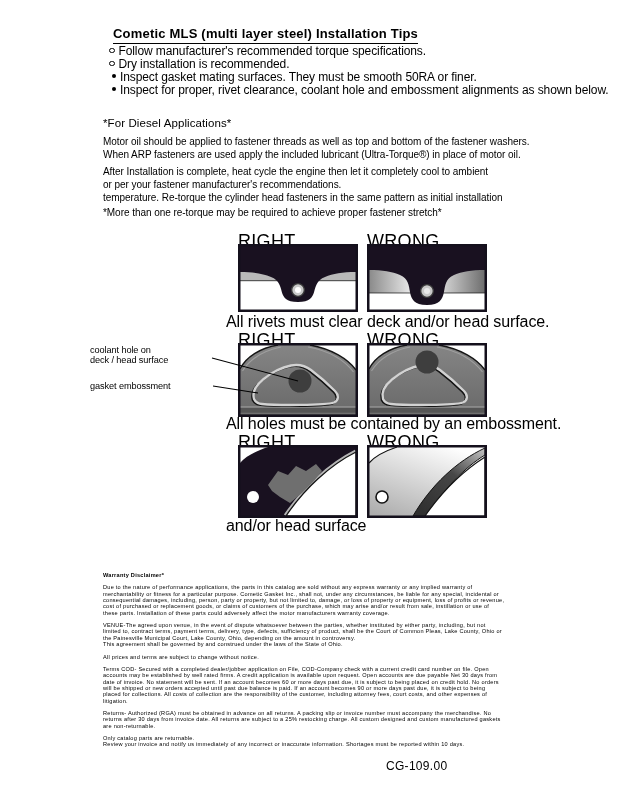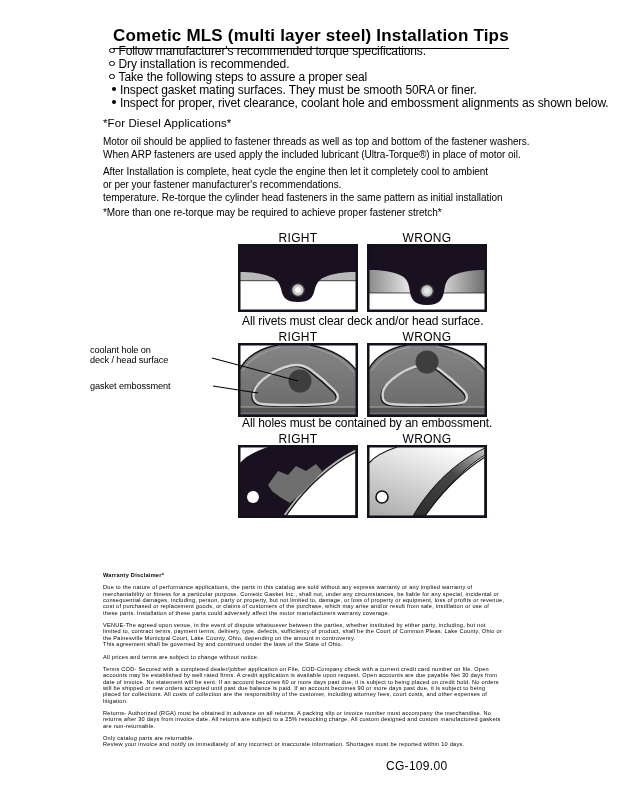--- a/index.html
+++ b/index.html
@@ -1,32 +1,32 @@
 <!DOCTYPE html>
 <html><head>
 <meta charset="utf-8">
 <style>
   html,body{margin:0;padding:0;}
   body{width:618px;height:800px;background:#fff;color:#000;
        font-family:"Liberation Sans","DejaVu Sans",sans-serif;position:relative;overflow:hidden;}
   .abs{position:absolute;}
-  .title{left:113px;top:26px;font-size:17px;font-weight:bold;letter-spacing:.2px;
+  .title{left:113px;top:26px;font-size:13px;font-weight:bold;letter-spacing:.2px;
          border-bottom:1.5px solid #000;padding-bottom:1.5px;white-space:nowrap;}
   .bullets{left:109px;top:44px;font-size:12px;letter-spacing:-.1px;}
   .bl{display:flex;align-items:flex-start;height:13px;white-space:nowrap;}
   .bl .mk{width:3.5px;height:3.5px;border:1px solid #000;border-radius:50%;margin:3.5px 4px 0 0;flex:none;}
   .bl.sub{margin-left:3px;}
   .bl.sub .mk{background:#000;border:none;width:4px;height:4px;margin-top:3.8px;}
   .dheading{left:103px;top:117px;font-size:11.5px;font-weight:normal;letter-spacing:.1px;}
   .para{left:103px;font-size:10px;line-height:13px;letter-spacing:-.05px;}
   .para div{white-space:nowrap;}
-  .dlabel{font-size:12px;letter-spacing:.3px;width:120px;text-align:center;}
+  .dlabel{font-size:18px;letter-spacing:.3px;width:120px;}
   .dbox{width:120px;}
   .dbox svg{display:block;}
-  .caption{left:242px;font-size:12px;line-height:13px;letter-spacing:-.1px;white-space:nowrap;}
+  .caption{left:226px;font-size:16px;line-height:13px;letter-spacing:-.1px;white-space:nowrap;}
   .ann{font-size:9.2px;line-height:10px;text-align:left;width:122px;letter-spacing:-.1px;}
   .fineprint{left:103px;top:572px;width:402px;font-size:5.6px;line-height:6.3px;letter-spacing:.25px;}
   .fineprint .fp-head{font-weight:bold;}
   .fineprint p{margin:6.2px 0 0 0;}
   .footer-code{left:386px;top:759px;font-size:12px;letter-spacing:.3px;}
 </style>
 </head>
 <body>
 
 <svg width="0" height="0" style="position:absolute" aria-hidden="true">
@@ -57,24 +57,20 @@
 <div class="abs title">Cometic MLS (multi layer steel) Installation Tips</div>
 
 <div class="abs bullets">
   <div class="bl">
       <span class="mk"></span>
       <span>Follow manufacturer's recommended torque specifications.</span>
     </div>
   <div class="bl">
       <span class="mk"></span>
       <span>Dry installation is recommended.</span>
-    </div>
-  <div class="bl">
-      <span class="mk"></span>
-      <span>Take the following steps to assure a proper seal</span>
     </div>
   <div class="bl sub">
       <span class="mk"></span>
       <span>Inspect gasket mating surfaces.  They must be smooth 50RA or finer.</span>
     </div>
   <div class="bl sub">
       <span class="mk"></span>
       <span>Inspect for proper, rivet clearance, coolant hole and embossment alignments as shown below.</span>
     </div>
 </div>
@@ -202,20 +198,21 @@
     <rect x="2" y="2" width="116" height="69" fill="url(#gradBand)"></rect>
     <path d="M118,3 C90,16 64,40 46,71 L60,71 C76,45 98,22 118,10 Z" fill="url(#gradStrip)" stroke="#141414" stroke-width="1"></path>
     <path d="M118,12 C96,26 74,48 58,71 L118,71 Z" fill="#ffffff" stroke="#141414" stroke-width="1.2"></path>
     <path d="M2,2 H30 C18,6 8,11 2,18 Z" fill="#fff"></path>
     <path d="M30,2 C18,6 8,11 2,18" stroke="#141414" stroke-width="1.2" fill="none"></path>
     <circle cx="15" cy="52" r="6" fill="#ffffff" stroke="#141414" stroke-width="1.6"></circle>
     <rect x="1.25" y="1.25" width="117.5" height="70.5" fill="none" stroke="#14101c" stroke-width="2.5"></rect>
   </svg>
 </div>
 <div class="abs caption" style="top:519px">
+  <div>and/or head surface</div>
 </div>
 
 <div class="abs fineprint">
   <div class="fp-head">Warranty Disclaimer*</div>
   <p><span>Due to the nature of performance applications, the parts in this catalog are sold without any express warranty or any implied warranty of merchantability or fitness for a particular purpose.  Cometic Gasket Inc., shall not, under any circumstances, be liable for any special, incidental or consequential damages, including, person, party or property, but not limited to, damage, or loss of property or equipment, loss of profits or revenue, cost of purchased or replacement goods, or claims of customers of the purchase, which may arise and/or result from sale, instillation or use of these parts.  Installation of these parts could adversely affect the motor manufacturers warranty coverage.</span></p>
   <p>
     <span style="display:block">VENUE-The agreed upon venue, in the event of dispute whatsoever between the parties, whether instituted by either party, including, but not limited to, contract terms, payment terms, delivery, type, defects, sufficiency of product, shall be the Court of Common Pleas, Lake County, Ohio or the Painesville Municipal Court, Lake County, Ohio, depending on the amount in controversy.</span>
     <span style="display:block">This agreement shall be governed by and construed under the laws of the State of Ohio.</span>
   </p>
   <p><span>All prices and terms are subject to change without notice.</span></p>

